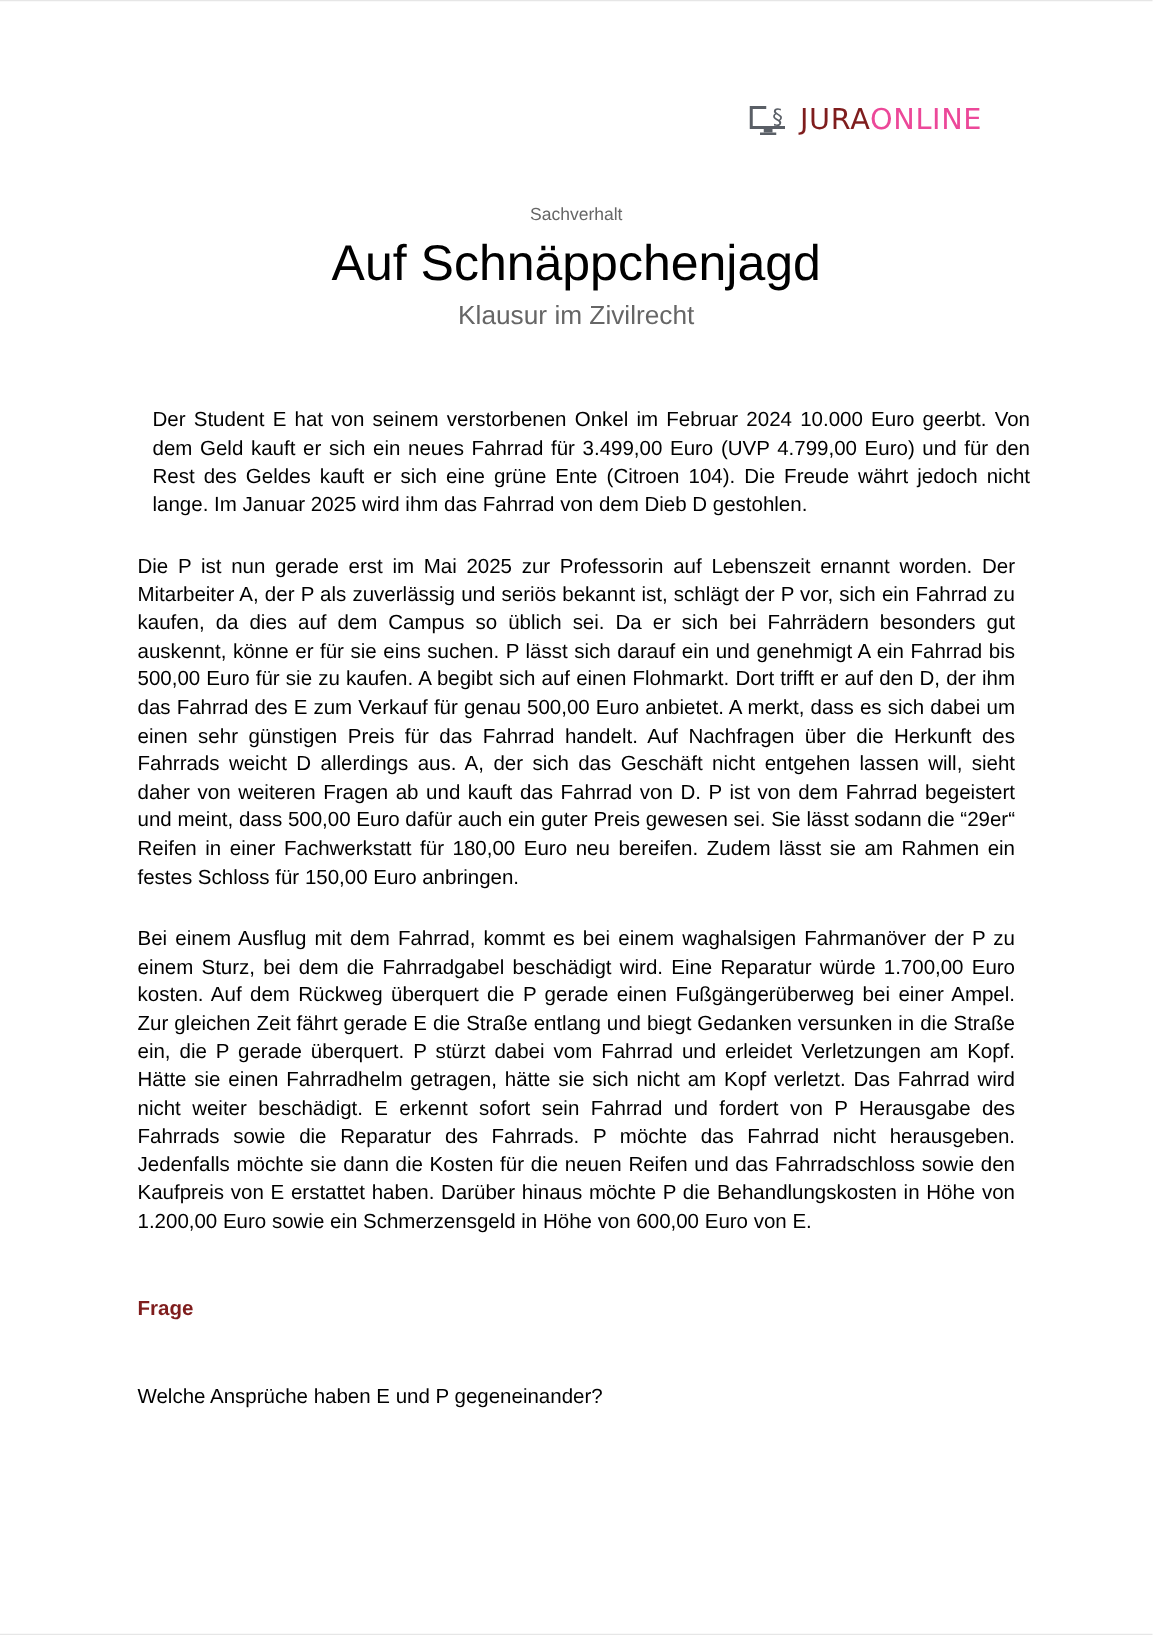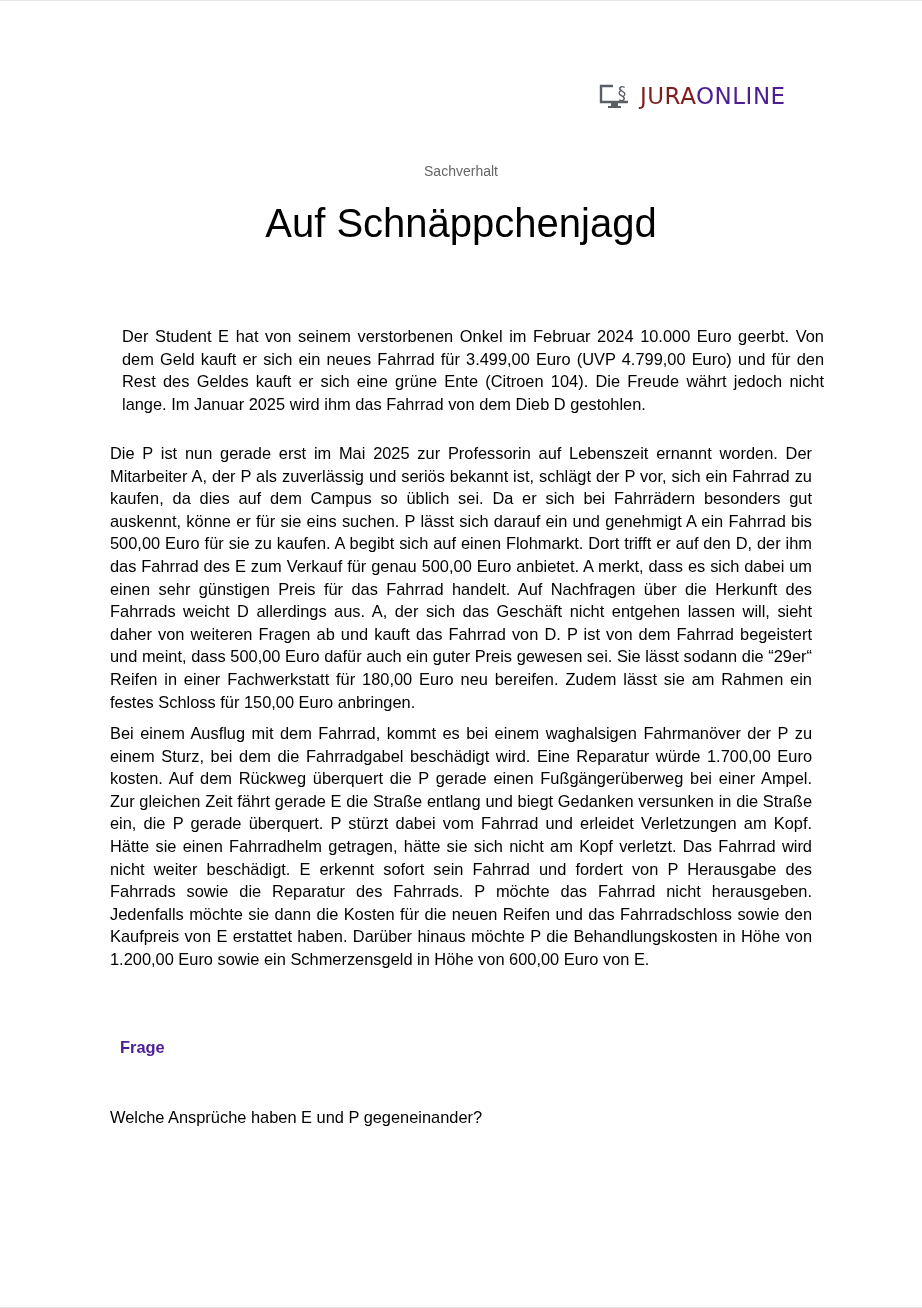--- a/index.html
+++ b/index.html
@@ -2,32 +2,32 @@
 <html><head>
   <meta charset="utf-8">
   <style>
     html, body { margin: 0; padding: 0; background: #ffffff; }
     body { width: 922px; height: 1308px; position: relative; overflow: hidden; }
     .page { position: absolute; left: 0; top: 0; width: 922px; height: 1308px; background: #fff; border-top: 1px solid #e6e6e6; box-sizing: border-box; }
     .logo { position: absolute; left: 598px; top: 80px; height: 30px; display: flex; align-items: center; }
     .logo svg { display: block; }
     .logo-text { font-family: "DejaVu Sans", sans-serif; font-size: 23px; letter-spacing: 0.5px; margin-left: 8px; line-height: 28px; }
     .logo-jura { color: #7f1d1d; font-weight: normal; }
-    .logo-online { color: #4c1d95; font-weight: normal; }
+    .logo-online { color: #ec4899; font-weight: normal; }
 
     .header { position: absolute; left: 0; width: 922px; text-align: center; font-family: "Liberation Sans", sans-serif; }
     .kicker { top: 162px; font-size: 14px; color: #666; }
-    .title { top: 200px; font-size: 40px; color: #000; }
+    .title { top: 188px; font-size: 40px; color: #000; }
     .subtitle { top: 240px; font-size: 21px; color: #666; }
 
     .body { position: absolute; left: 110px; width: 702px; font-family: "Liberation Sans", sans-serif; font-size: 16.4px; line-height: 22.6px; color: #000; text-align: justify; }
     .p1 { top: 312px; }
     .p2 { top: 441px; }
-    .p3 { top: 721px; }
-    .frage { position: absolute; left: 120px; top: 1035px; font-family: "Liberation Sans", sans-serif; font-size: 16.4px; line-height: 22.6px; font-weight: bold; color: #4c1d95; }
+    .p3 { top: 739px; }
+    .frage { position: absolute; left: 110px; top: 1035px; font-family: "Liberation Sans", sans-serif; font-size: 16.4px; line-height: 22.6px; font-weight: bold; color: #7f1d1d; }
     .question { position: absolute; left: 110px; top: 1057px; font-family: "Liberation Sans", sans-serif; font-size: 16.4px; line-height: 22.6px; color: #000; margin-top: 48px; }
     .bottom-rule { position: absolute; left: 0; top: 1306px; width: 922px; height: 1px; background: #e6e6e6; }
   </style>
 </head>
 <body>
 
 <div class="page">
 
   <div class="logo">
     <span>
@@ -36,20 +36,21 @@
         <rect x="13" y="19" width="7" height="4" fill="#5a5f66"></rect>
         <rect x="10" y="23" width="13" height="2" fill="#5a5f66"></rect>
         <text x="24" y="16" font-family="DejaVu Sans, sans-serif" font-size="17" fill="#5a5f66" text-anchor="middle">§</text>
       </svg>
     </span>
     <span class="logo-text"><span class="logo-jura">JURA</span><span class="logo-online">ONLINE</span></span>
   </div>
 
   <div class="header kicker">Sachverhalt</div>
   <div class="header title">Auf Schnäppchenjagd</div>
+  <div class="header subtitle">Klausur im Zivilrecht</div>
 
   <p class="body p1" style="margin:12px">Der Student E hat von seinem verstorbenen Onkel im Februar 2024 10.000 Euro geerbt. Von dem Geld kauft er sich ein neues Fahrrad für 3.499,00 Euro (UVP 4.799,00 Euro) und für den Rest des Geldes kauft er sich eine grüne Ente (Citroen 104). Die Freude währt jedoch nicht lange. Im Januar 2025 wird ihm das Fahrrad von dem Dieb D gestohlen.</p>
   <p class="body p2" style="margin:0">Die P ist nun gerade erst im Mai 2025 zur Professorin auf Lebenszeit ernannt worden. Der Mitarbeiter A, der P als zuverlässig und seriös bekannt ist, schlägt der P vor, sich ein Fahrrad zu kaufen, da dies auf dem Campus so üblich sei. Da er sich bei Fahrrädern besonders gut auskennt, könne er für sie eins suchen. P lässt sich darauf ein und genehmigt A ein Fahrrad bis 500,00 Euro für sie zu kaufen. A begibt sich auf einen Flohmarkt. Dort trifft er auf den D, der ihm das Fahrrad des E zum Verkauf für genau 500,00 Euro anbietet. A merkt, dass es sich dabei um einen sehr günstigen Preis für das Fahrrad handelt. Auf Nachfragen über die Herkunft des Fahrrads weicht D allerdings aus. A, der sich das Geschäft nicht entgehen lassen will, sieht daher von weiteren Fragen ab und kauft das Fahrrad von D. P ist von dem Fahrrad begeistert und meint, dass 500,00 Euro dafür auch ein guter Preis gewesen sei. Sie lässt sodann die “29er“ Reifen in einer Fachwerkstatt für 180,00 Euro neu bereifen. Zudem lässt sie am Rahmen ein festes Schloss für 150,00 Euro anbringen.</p>
   <p class="body p3" style="margin:0">Bei einem Ausflug mit dem Fahrrad, kommt es bei einem waghalsigen Fahrmanöver der P zu einem Sturz, bei dem die Fahrradgabel beschädigt wird. Eine Reparatur würde 1.700,00 Euro kosten. Auf dem Rückweg überquert die P gerade einen Fußgängerüberweg bei einer Ampel. Zur gleichen Zeit fährt gerade E die Straße entlang und biegt Gedanken versunken in die Straße ein, die P gerade überquert. P stürzt dabei vom Fahrrad und erleidet Verletzungen am Kopf. Hätte sie einen Fahrradhelm getragen, hätte sie sich nicht am Kopf verletzt. Das Fahrrad wird nicht weiter beschädigt. E erkennt sofort sein Fahrrad und fordert von P Herausgabe des Fahrrads sowie die Reparatur des Fahrrads. P möchte das Fahrrad nicht herausgeben. Jedenfalls möchte sie dann die Kosten für die neuen Reifen und das Fahrradschloss sowie den Kaufpreis von E erstattet haben. Darüber hinaus möchte P die Behandlungskosten in Höhe von 1.200,00 Euro sowie ein Schmerzensgeld in Höhe von 600,00 Euro von E.</p>
 
   <div class="frage">Frage</div>
   <div class="question">Welche Ansprüche haben E und P gegeneinander?</div>
 
   <div class="bottom-rule"></div>
 </div>

